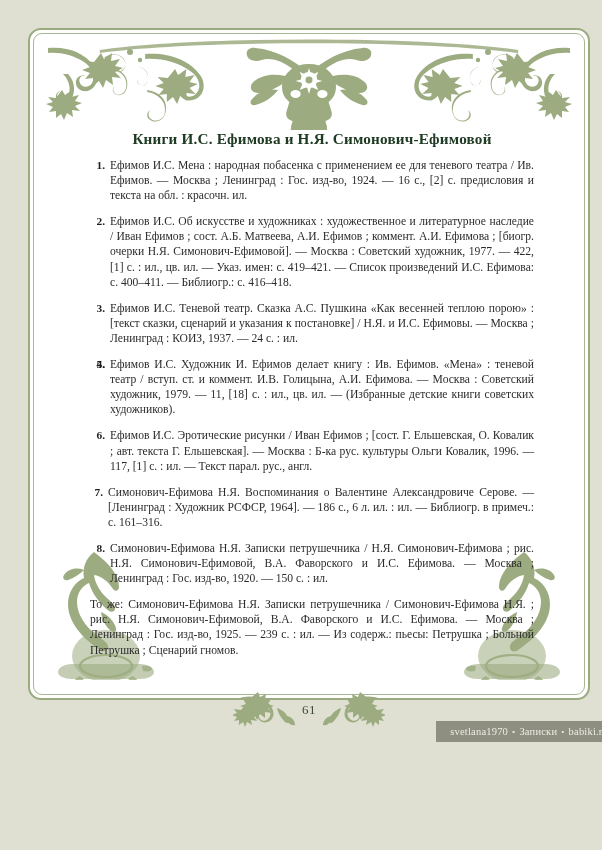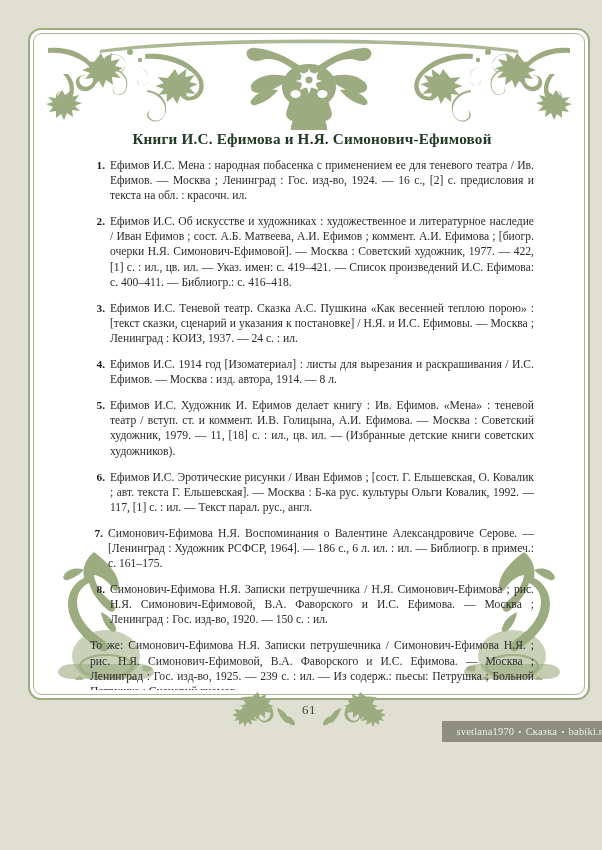--- a/index.html
+++ b/index.html
@@ -337,30 +337,30 @@
         <li>
           <span class="num">1.</span><span>Ефимов И.С. Мена : народная побасенка с применением ее для теневого театра / Ив. Ефимов. — Москва ; Ленинград : Гос. изд-во, 1924. — 16 с., [2] с. предисловия и текста на обл. : красочн. ил.</span>
         </li>
         <li>
           <span class="num">2.</span><span>Ефимов И.С. Об искусстве и художниках : художественное и литературное наследие / Иван Ефимов ; сост. А.Б. Матвеева, А.И. Ефимов ; коммент. А.И. Ефимова ; [биогр. очерки Н.Я. Симонович-Ефимовой]. — Москва : Советский художник, 1977. — 422, [1] с. : ил., цв. ил. — Указ. имен: с. 419–421. — Список произведений И.С. Ефимова: с. 400–411. — Библиогр.: с. 416–418.</span>
         </li>
         <li>
           <span class="num">3.</span><span>Ефимов И.С. Теневой театр. Сказка А.С. Пушкина «Как весенней теплою порою» : [текст сказки, сценарий и указания к постановке] / Н.Я. и И.С. Ефимовы. — Москва ; Ленинград : КОИЗ, 1937. — 24 с. : ил.</span>
         </li>
         <li>
-          <span class="num">4.</span><span>Ефимов И.С. 1914 год [Изоматериал] : листы для вырезания и раскрашивания / И.С. Ефимов. — Москва : изд. автора, 1914. — 8 л.</span>
+          <span class="num">4.</span>
         </li>
         <li>
           <span class="num">5.</span><span>Ефимов И.С. Художник И. Ефимов делает книгу : Ив. Ефимов. «Мена» : теневой театр / вступ. ст. и коммент. И.В. Голицына, А.И. Ефимова. — Москва : Советский художник, 1979. — 11, [18] с. : ил., цв. ил. — (Избранные детские книги советских художников).</span>
         </li>
         <li>
-          <span class="num">6.</span><span>Ефимов И.С. Эротические рисунки / Иван Ефимов ; [сост. Г. Ельшевская, О. Ковалик ; авт. текста Г. Ельшевская]. — Москва : Б-ка рус. культуры Ольги Ковалик, 1992. — 117, [1] с. : ил. — Текст парал. рус., англ.</span>
+          <span class="num">6.</span><span>Ефимов И.С. Эротические рисунки / Иван Ефимов ; [сост. Г. Ельшевская, О. Ковалик ; авт. текста Г. Ельшевская]. — Москва : Б-ка рус. культуры Ольги Ковалик, 1996. — 117, [1] с. : ил. — Текст парал. рус., англ.</span>
         </li>
         <li class="shift-left">
-          <span class="num">7.</span><span>Симонович-Ефимова Н.Я. Воспоминания о Валентине Александровиче Серове. — [Ленинград : Художник РСФСР, 1964]. — 186 с., 6 л. ил. : ил. — Библиогр. в примеч.: с. 161–175.</span>
+          <span class="num">7.</span><span>Симонович-Ефимова Н.Я. Воспоминания о Валентине Александровиче Серове. — [Ленинград : Художник РСФСР, 1964]. — 186 с., 6 л. ил. : ил. — Библиогр. в примеч.: с. 161–316.</span>
         </li>
         <li>
           <span class="num">8.</span><span>Симонович-Ефимова Н.Я. Записки петрушечника / Н.Я. Симонович-Ефимова ; рис. Н.Я. Симонович-Ефимовой, В.А. Фаворского и И.С. Ефимова. — Москва ; Ленинград : Гос. изд-во, 1920. — 150 с. : ил.</span>
         </li>
       </ol>
 
       <p class="sub-note">То же: Симонович-Ефимова Н.Я. Записки петрушечника / Симонович-Ефимова Н.Я. ; рис. Н.Я. Симонович-Ефимовой, В.А. Фаворского и И.С. Ефимова. — Москва ; Ленинград : Гос. изд-во, 1925. — 239 с. : ил. — Из содерж.: пьесы: Петрушка ; Больной Петрушка ; Сценарий гномов.</p>
     </div>
   </div>
 
@@ -388,18 +388,18 @@
             <path d="M54 24 c5 1 8 5 8 9 c-3 1 -6 -1 -8 -4 z"></path>
           </g>
         </svg>
       </div>
     </div>
   </div>
 
   <div class="watermark">
     <span>svetlana1970</span>
     <span class="wm-sep">•</span>
-    <span>Сказка</span>
+    <span>Записки</span>
     <span class="wm-sep">•</span>
     <span>babiki.ru</span>
   </div>
 
 </div>
 
 </body></html>

